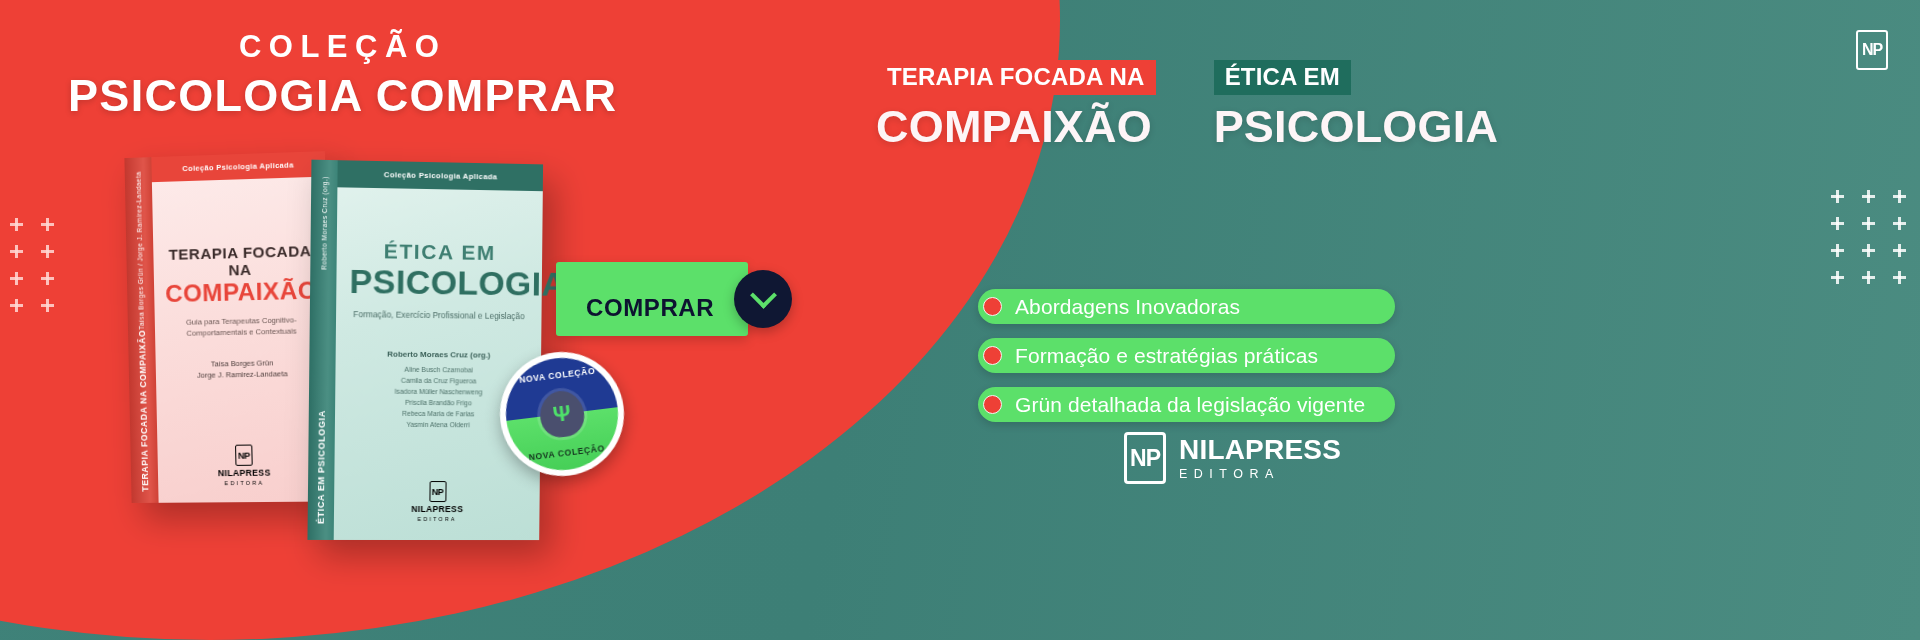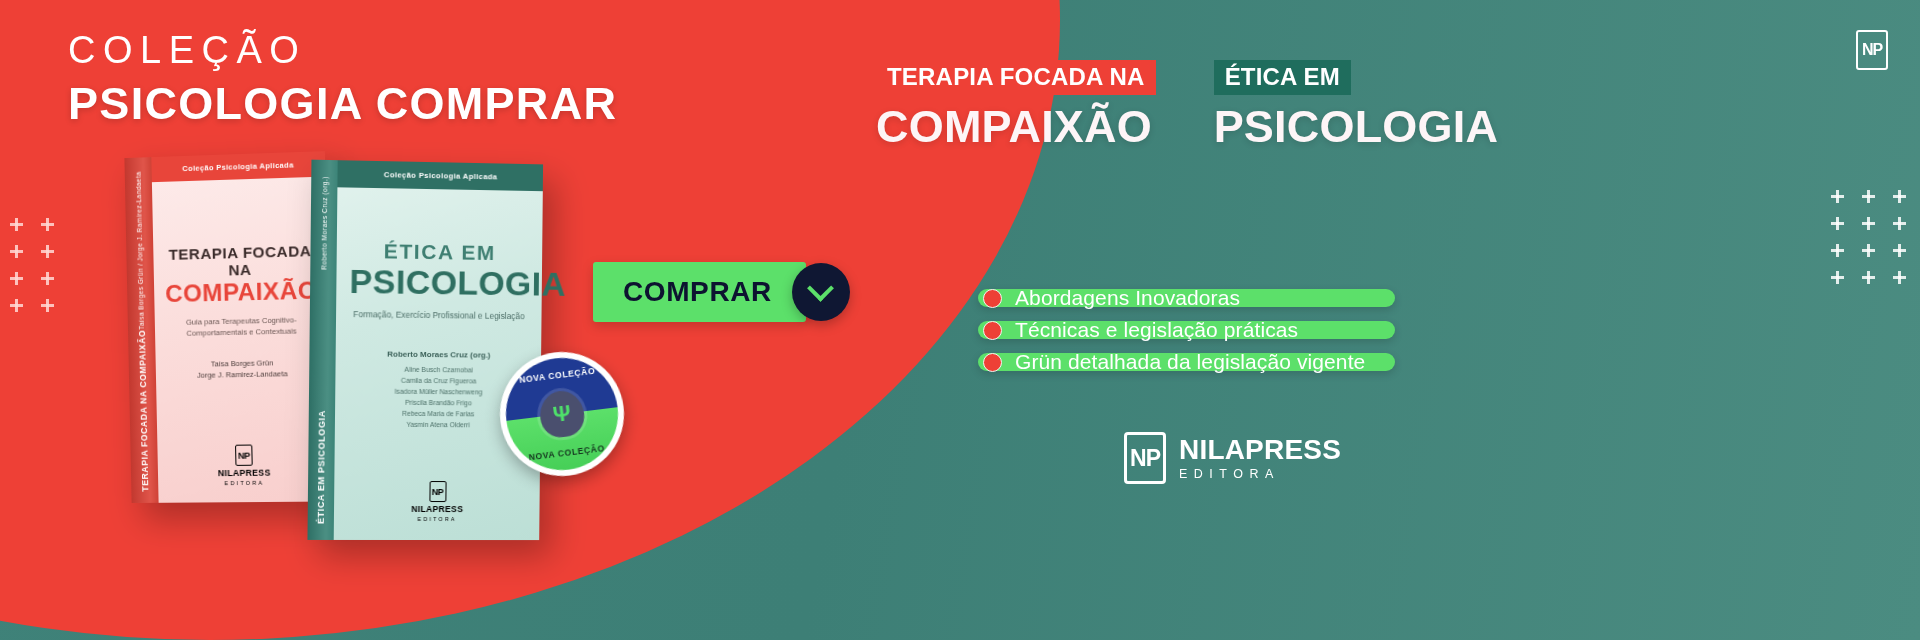--- a/index.html
+++ b/index.html
@@ -36,22 +36,23 @@
   }
   .plus-grid span::before{ left:5px; top:0; width:3px; height:13px;}
   .plus-grid span::after{ top:5px; left:0; height:3px; width:13px;}
   #plus-left{ left:10px; top:218px; grid-template-columns:repeat(2,13px);}
   #plus-left span::before,#plus-left span::after{ background:#ffd9d5; }
   #plus-right{ right:14px; top:190px; grid-template-columns:repeat(3,13px);}
 
   
   #left-head{ position:absolute; left:68px; top:30px; }
   #left-head .kicker{
-    color:#ffffff; font-size:38px; letter-spacing:7.5px; font-weight:400;
+    color:#ffffff; font-size:31px; letter-spacing:7.5px; font-weight:700;
     line-height:1.1;
+    text-align:center;
   }
   #left-head .main{
     color:#ffffff; font-size:45px; font-weight:800; letter-spacing:1.3px;
     margin-top:6px; text-shadow:0 2px 6px rgba(0,0,0,.18);
   }
 
   
   #books{ position:absolute; left:110px; top:140px; width:470px; height:400px; }
 
   .book{ position:absolute; box-shadow: 12px 16px 32px rgba(0,0,0,.28); }
@@ -161,25 +162,24 @@
   }
   #seal .psi{ color:#4ee06a; font-size:22px; font-weight:700; line-height:1;}
 
   
   #cta{
     position:absolute; left:556px; top:262px;
     display:flex; align-items:center;
   }
   #cta .btn{
     background:#5ce06a; color:#0d1330;
-    font-size:28px; font-weight:800; letter-spacing:.6px;
-    padding:14px 34px 14px 30px;
+    font-size:24px; font-weight:800; letter-spacing:.6px;
+    padding:32px 34px 14px 30px;
     border-radius:3px;
     box-shadow:0 4px 12px rgba(0,0,0,.18);
-    margin-left:37px;
   }
   #cta .circ{
     width:58px;height:58px;border-radius:50%;
     background:#0f1733; margin-left:-14px;
     display:flex;align-items:center;justify-content:center;
     box-shadow:0 4px 12px rgba(0,0,0,.25);
   }
   #cta .chev{
     width:19px;height:19px;border-right:4px solid #5ce06a;border-bottom:4px solid #5ce06a;
     transform:rotate(45deg) translate(-3px,-3px);
@@ -204,21 +204,21 @@
   .subtitle{
     color:#f2f7f6; font-size:20px; font-weight:400; line-height:1.42;
     margin-top:22px;
   }
 
   
   #pills{ position:absolute; left:978px; top:289px; display:flex; flex-direction:column; gap:14px;}
   .pill{
     display:flex; align-items:center;
     background:#5ce06a; border-radius:999px;
-    height:18px; padding-right:30px;
+    height:35px; padding-right:30px;
     box-shadow:0 3px 9px rgba(0,0,0,.16);
   }
   .pill .dot{
     width:19px;height:19px;border-radius:50%;
     background:#ee4036; border:1.5px solid #f6f2f2;
     margin-left:5px; margin-right:13px; flex:none;
   }
   .pill .txt{ color:#ffffff; font-size:21px; letter-spacing:.1px; white-space:nowrap;}
 
   
@@ -364,21 +364,21 @@
     </div>
   </div>
 
   <div id="pills">
     <div class="pill">
       <span class="dot"></span>
       <span class="txt">Abordagens Inovadoras</span>
     </div>
     <div class="pill">
       <span class="dot"></span>
-      <span class="txt">Técnicas e legislação práticas</span>
+      <span class="txt">Formação e estratégias práticas</span>
     </div>
     <div class="pill">
       <span class="dot"></span>
       <span class="txt">Grün detalhada da legislação vigente</span>
     </div>
   </div>
 
   <div id="brand">
     <div class="mark">NP</div>
     <div class="names">

